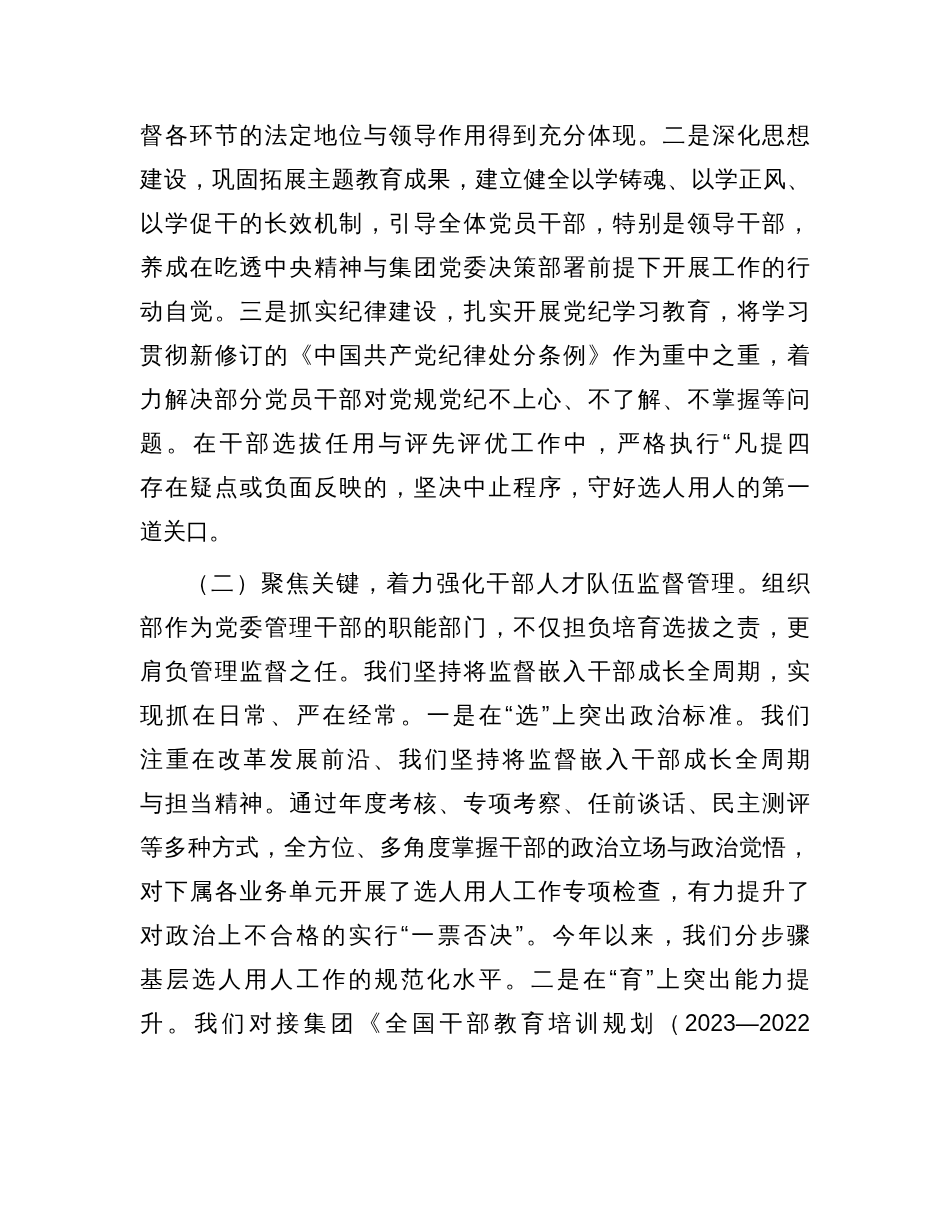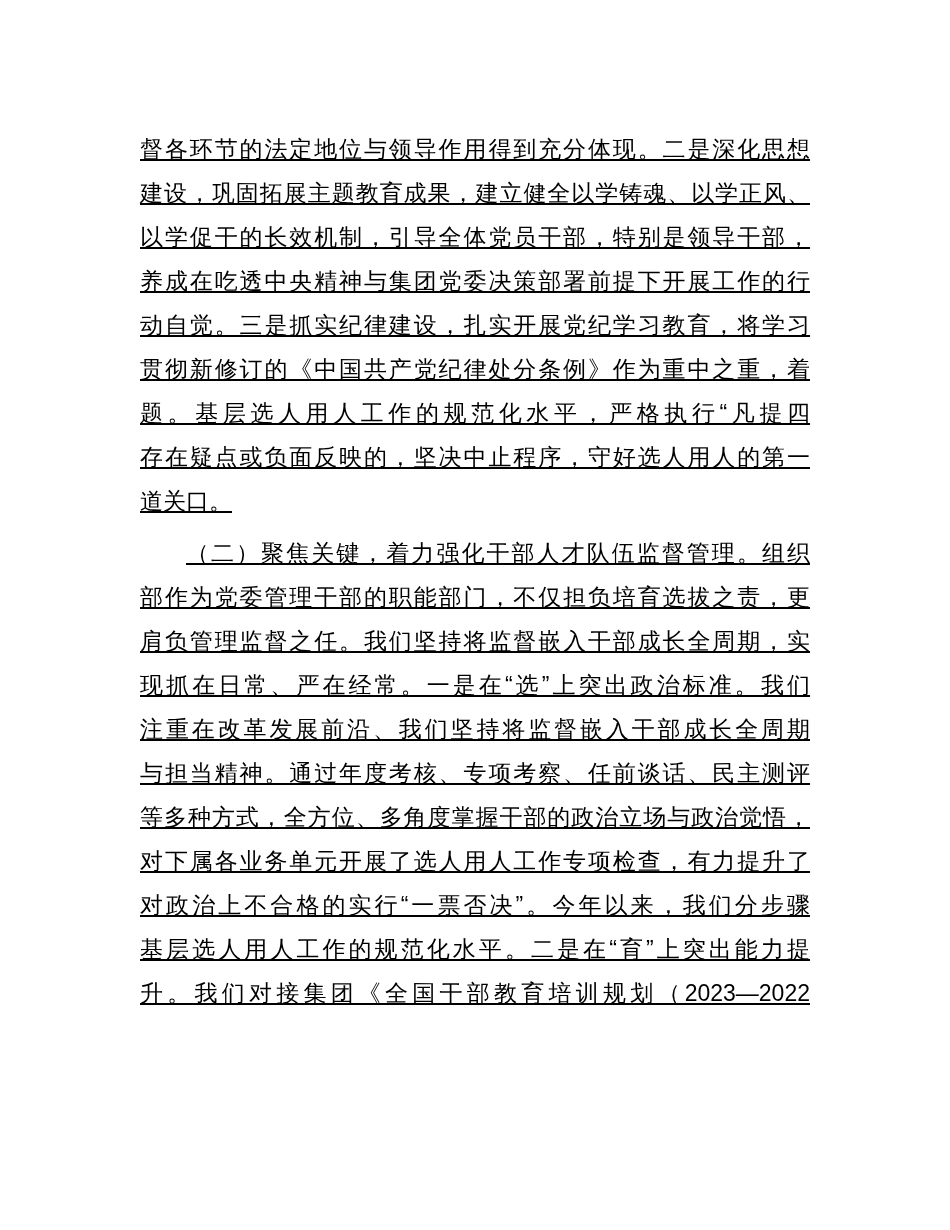--- a/index.html
+++ b/index.html
@@ -12,23 +12,22 @@
     width: 950px;
     height: 1230px;
     background: #ffffff;
     overflow: hidden;
     font-family: "Liberation Sans", sans-serif;
     color: #000000;
   }
   .text-block {
     position: absolute;
     left: 140px;
-    top: 127px;
+    top: 113px;
     width: 670px;
-    text-decoration: underline;
   }
   .para {
     margin: 0;
     padding: 0;
   }
   .para-2 {
     margin-top: 8px;
   }
   .line {
     height: 44px;
@@ -53,21 +52,22 @@
 <div class="page">
   <div class="text-block">
 
     <div class="para para-1">
       <div class="line">督各环节的法定地位与领导作用得到充分体现。二是深化思想</div>
       <div class="line">建设，巩固拓展主题教育成果，建立健全以学铸魂、以学正风、</div>
       <div class="line">以学促干的长效机制，引导全体党员干部，特别是领导干部，</div>
       <div class="line">养成在吃透中央精神与集团党委决策部署前提下开展工作的行</div>
       <div class="line">动自觉。三是抓实纪律建设，扎实开展党纪学习教育，将学习</div>
       <div class="line">贯彻新修订的《中国共产党纪律处分条例》作为重中之重，着</div>
-      <div class="line">题。基层选人用人工作的规范化水平，严格执行“凡提四</div>
+      <div class="line">力解决部分党员干部对党规党纪不上心、不了解、不掌握等问</div>
+      <div class="line">题。在干部选拔任用与评先评优工作中，严格执行“凡提四</div>
       <div class="line">存在疑点或负面反映的，坚决中止程序，守好选人用人的第一</div>
       <div class="line para-end">道关口。</div>
     </div>
 
     <div class="para para-2">
       <div class="line indent">（二）聚焦关键，着力强化干部人才队伍监督管理。组织</div>
       <div class="line">部作为党委管理干部的职能部门，不仅担负培育选拔之责，更</div>
       <div class="line">肩负管理监督之任。我们坚持将监督嵌入干部成长全周期，实</div>
       <div class="line">现抓在日常、严在经常。一是在“选”上突出政治标准。我们</div>
       <div class="line">注重在改革发展前沿、我们坚持将监督嵌入干部成长全周期</div>

